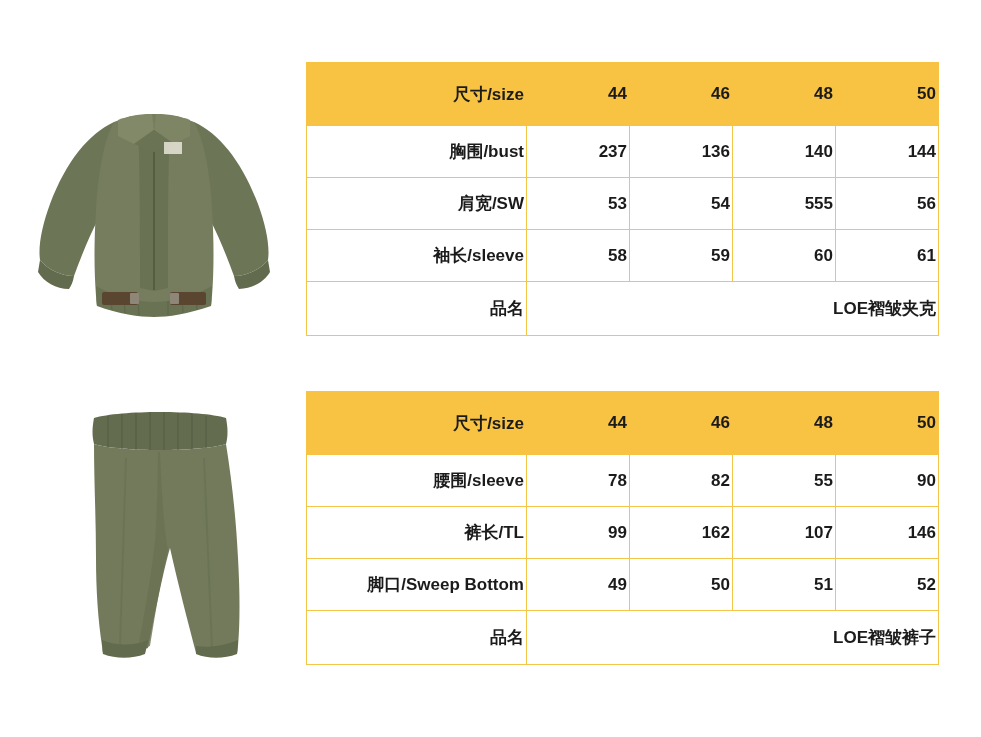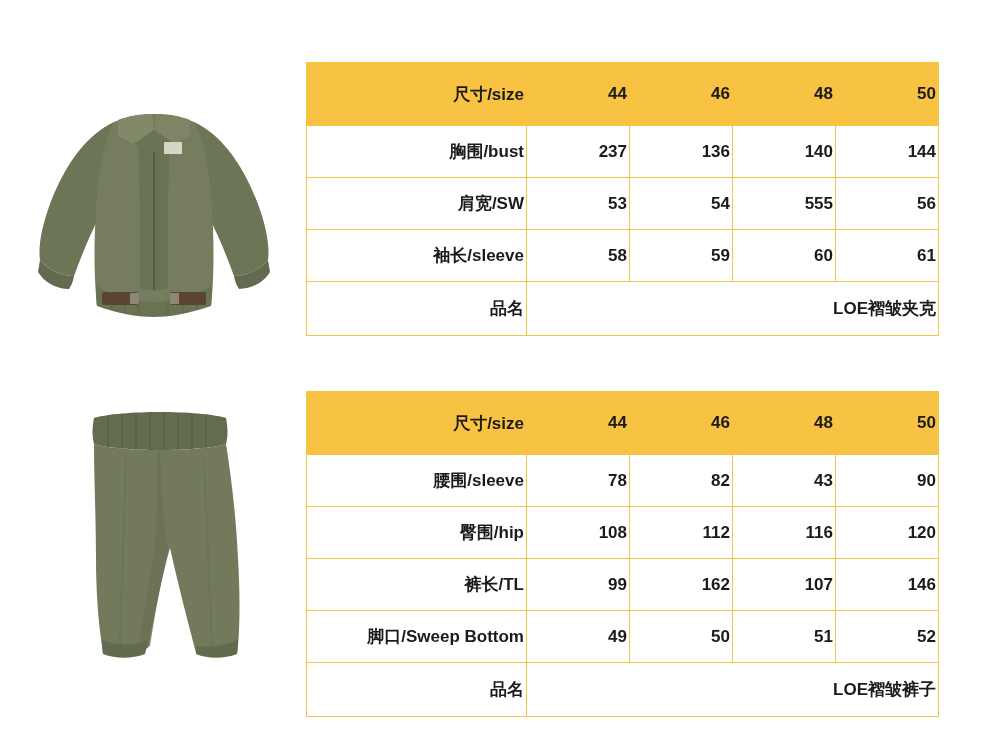--- a/index.html
+++ b/index.html
@@ -213,29 +213,22 @@
         <th class="col-size">46</th>
         <th class="col-size">48</th>
         <th class="col-size">50</th>
       </tr>
     </thead>
     <tbody>
       <tr>
         <td class="col-label">腰围/sleeve</td>
         <td class="col-size">78</td>
         <td class="col-size">82</td>
-        <td class="col-size">43</td>
+        <td class="col-size">55</td>
         <td class="col-size">90</td>
-      </tr>
-      <tr>
-        <td class="col-label">臀围/hip</td>
-        <td class="col-size">108</td>
-        <td class="col-size">112</td>
-        <td class="col-size">116</td>
-        <td class="col-size">120</td>
       </tr>
       <tr>
         <td class="col-label">裤长/TL</td>
         <td class="col-size">99</td>
         <td class="col-size">162</td>
         <td class="col-size">107</td>
         <td class="col-size">146</td>
       </tr>
       <tr>
         <td class="col-label">脚口/Sweep Bottom</td>

